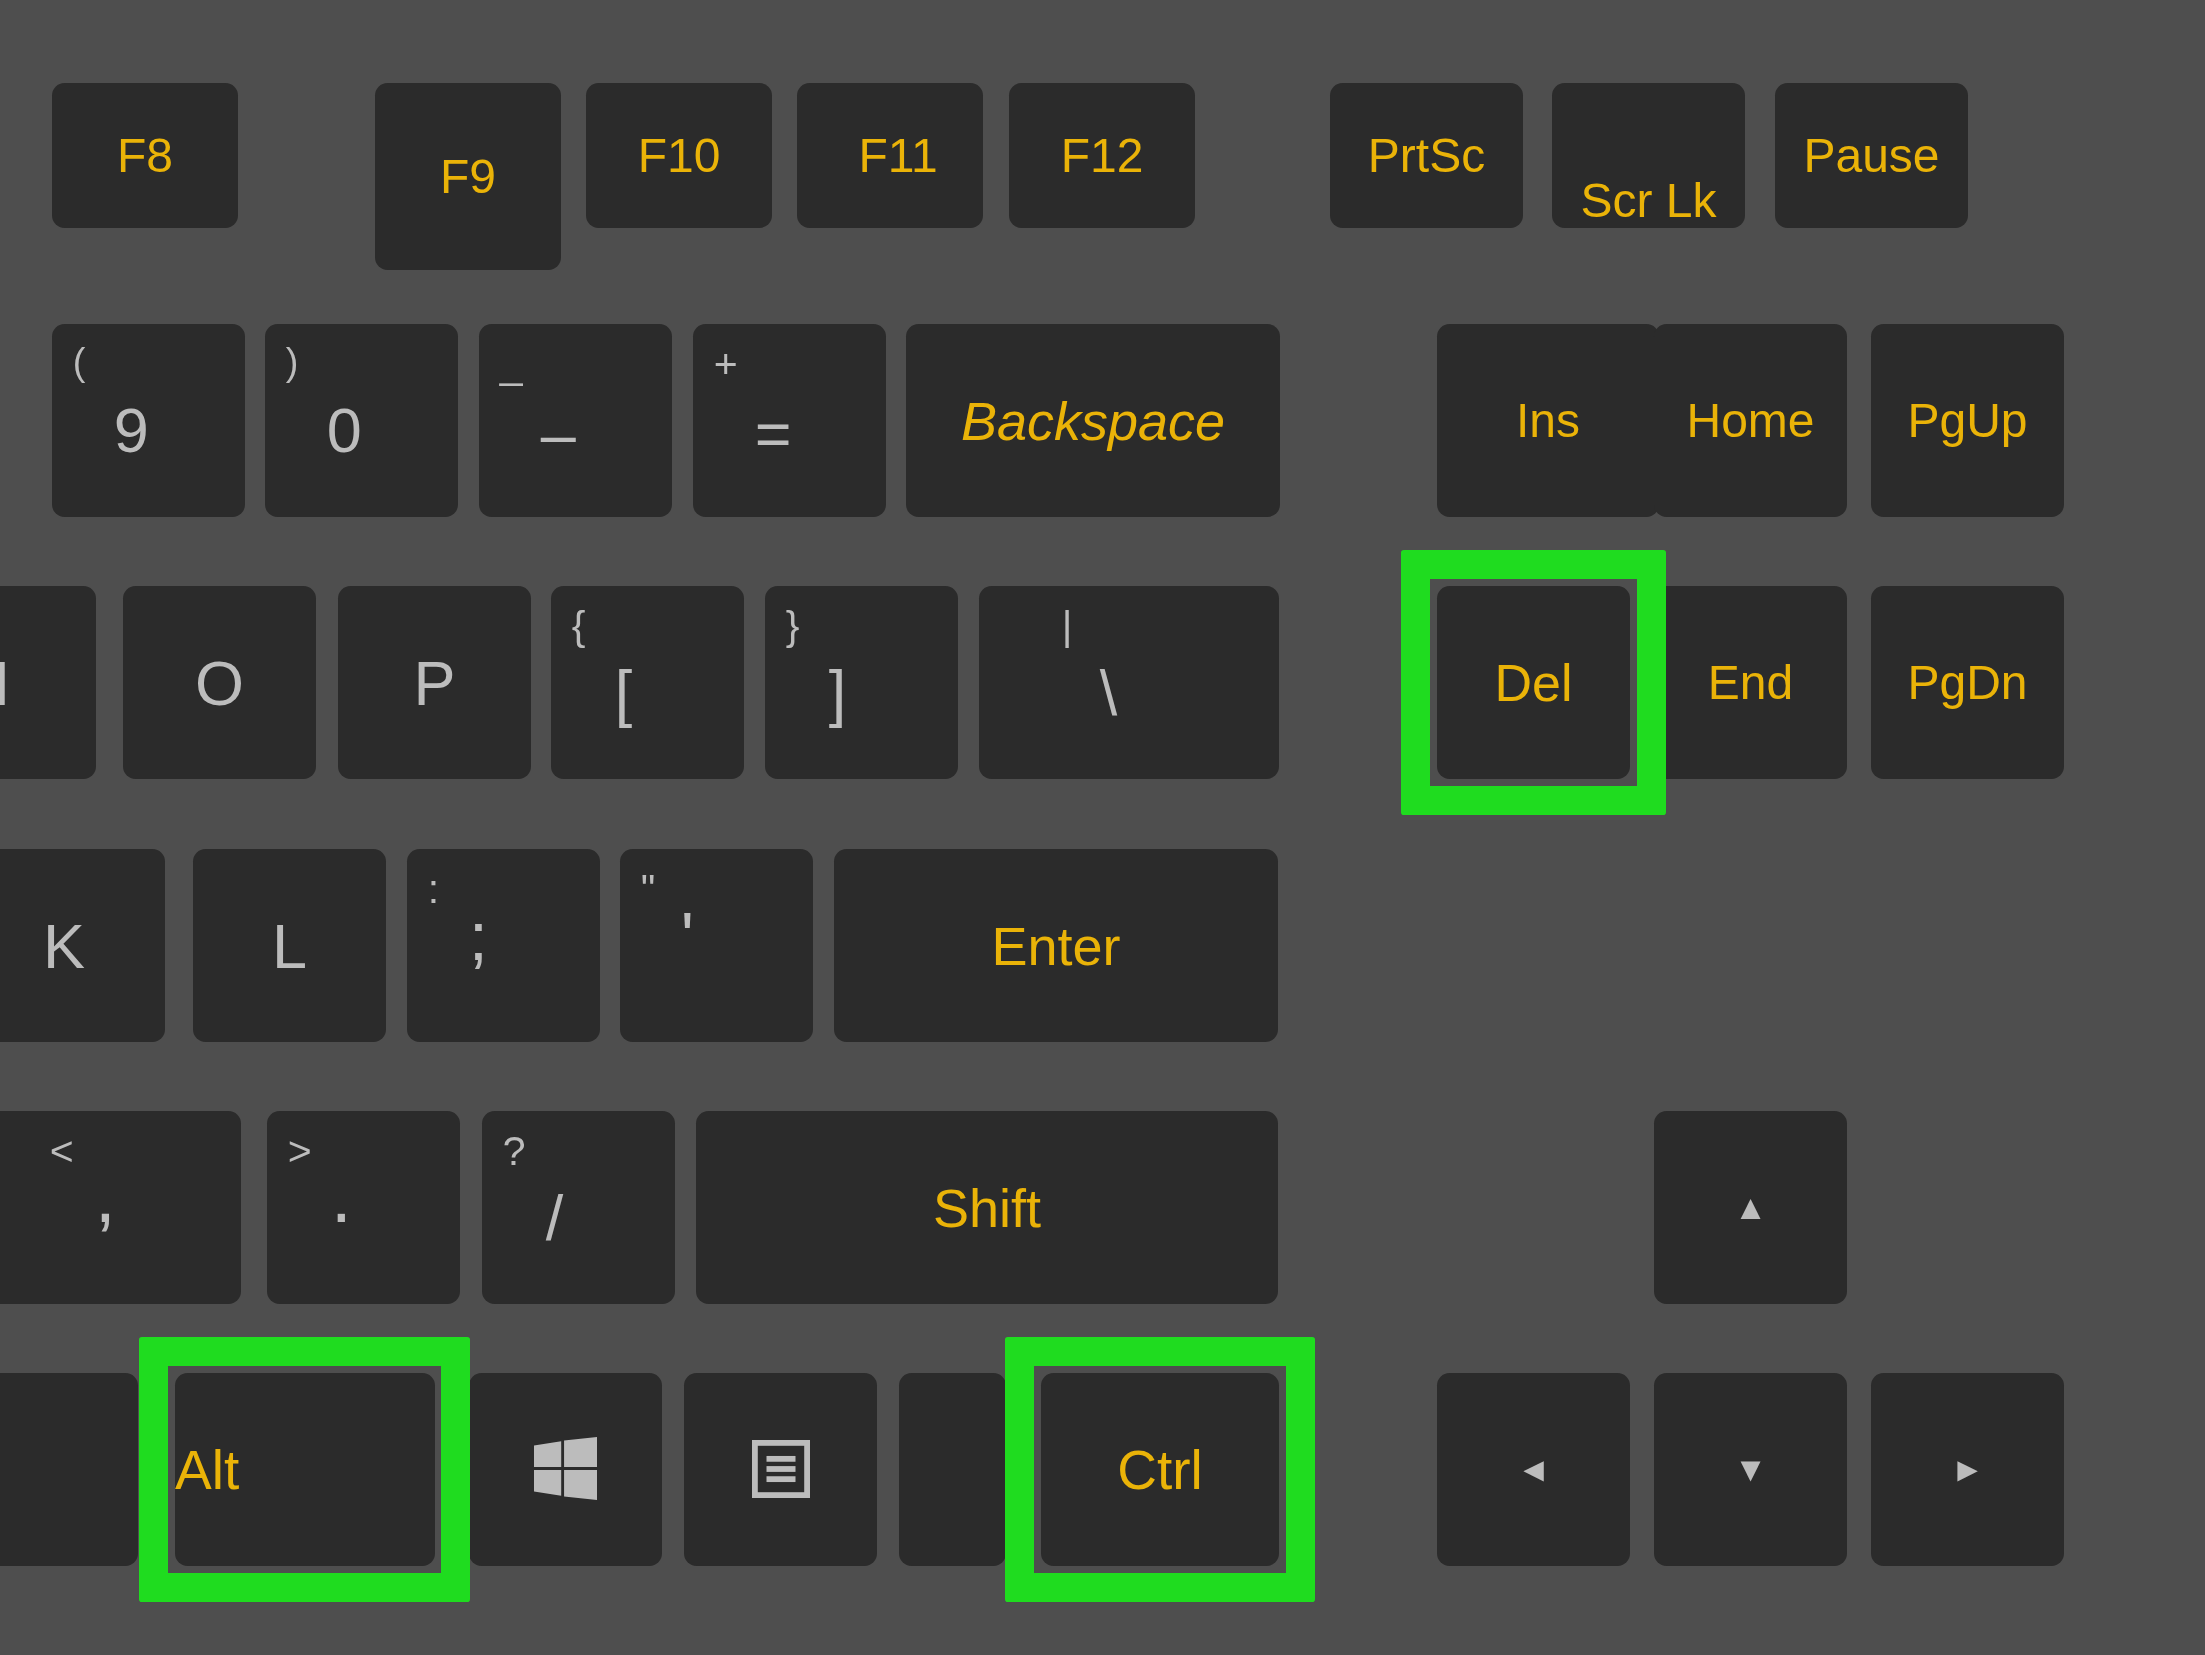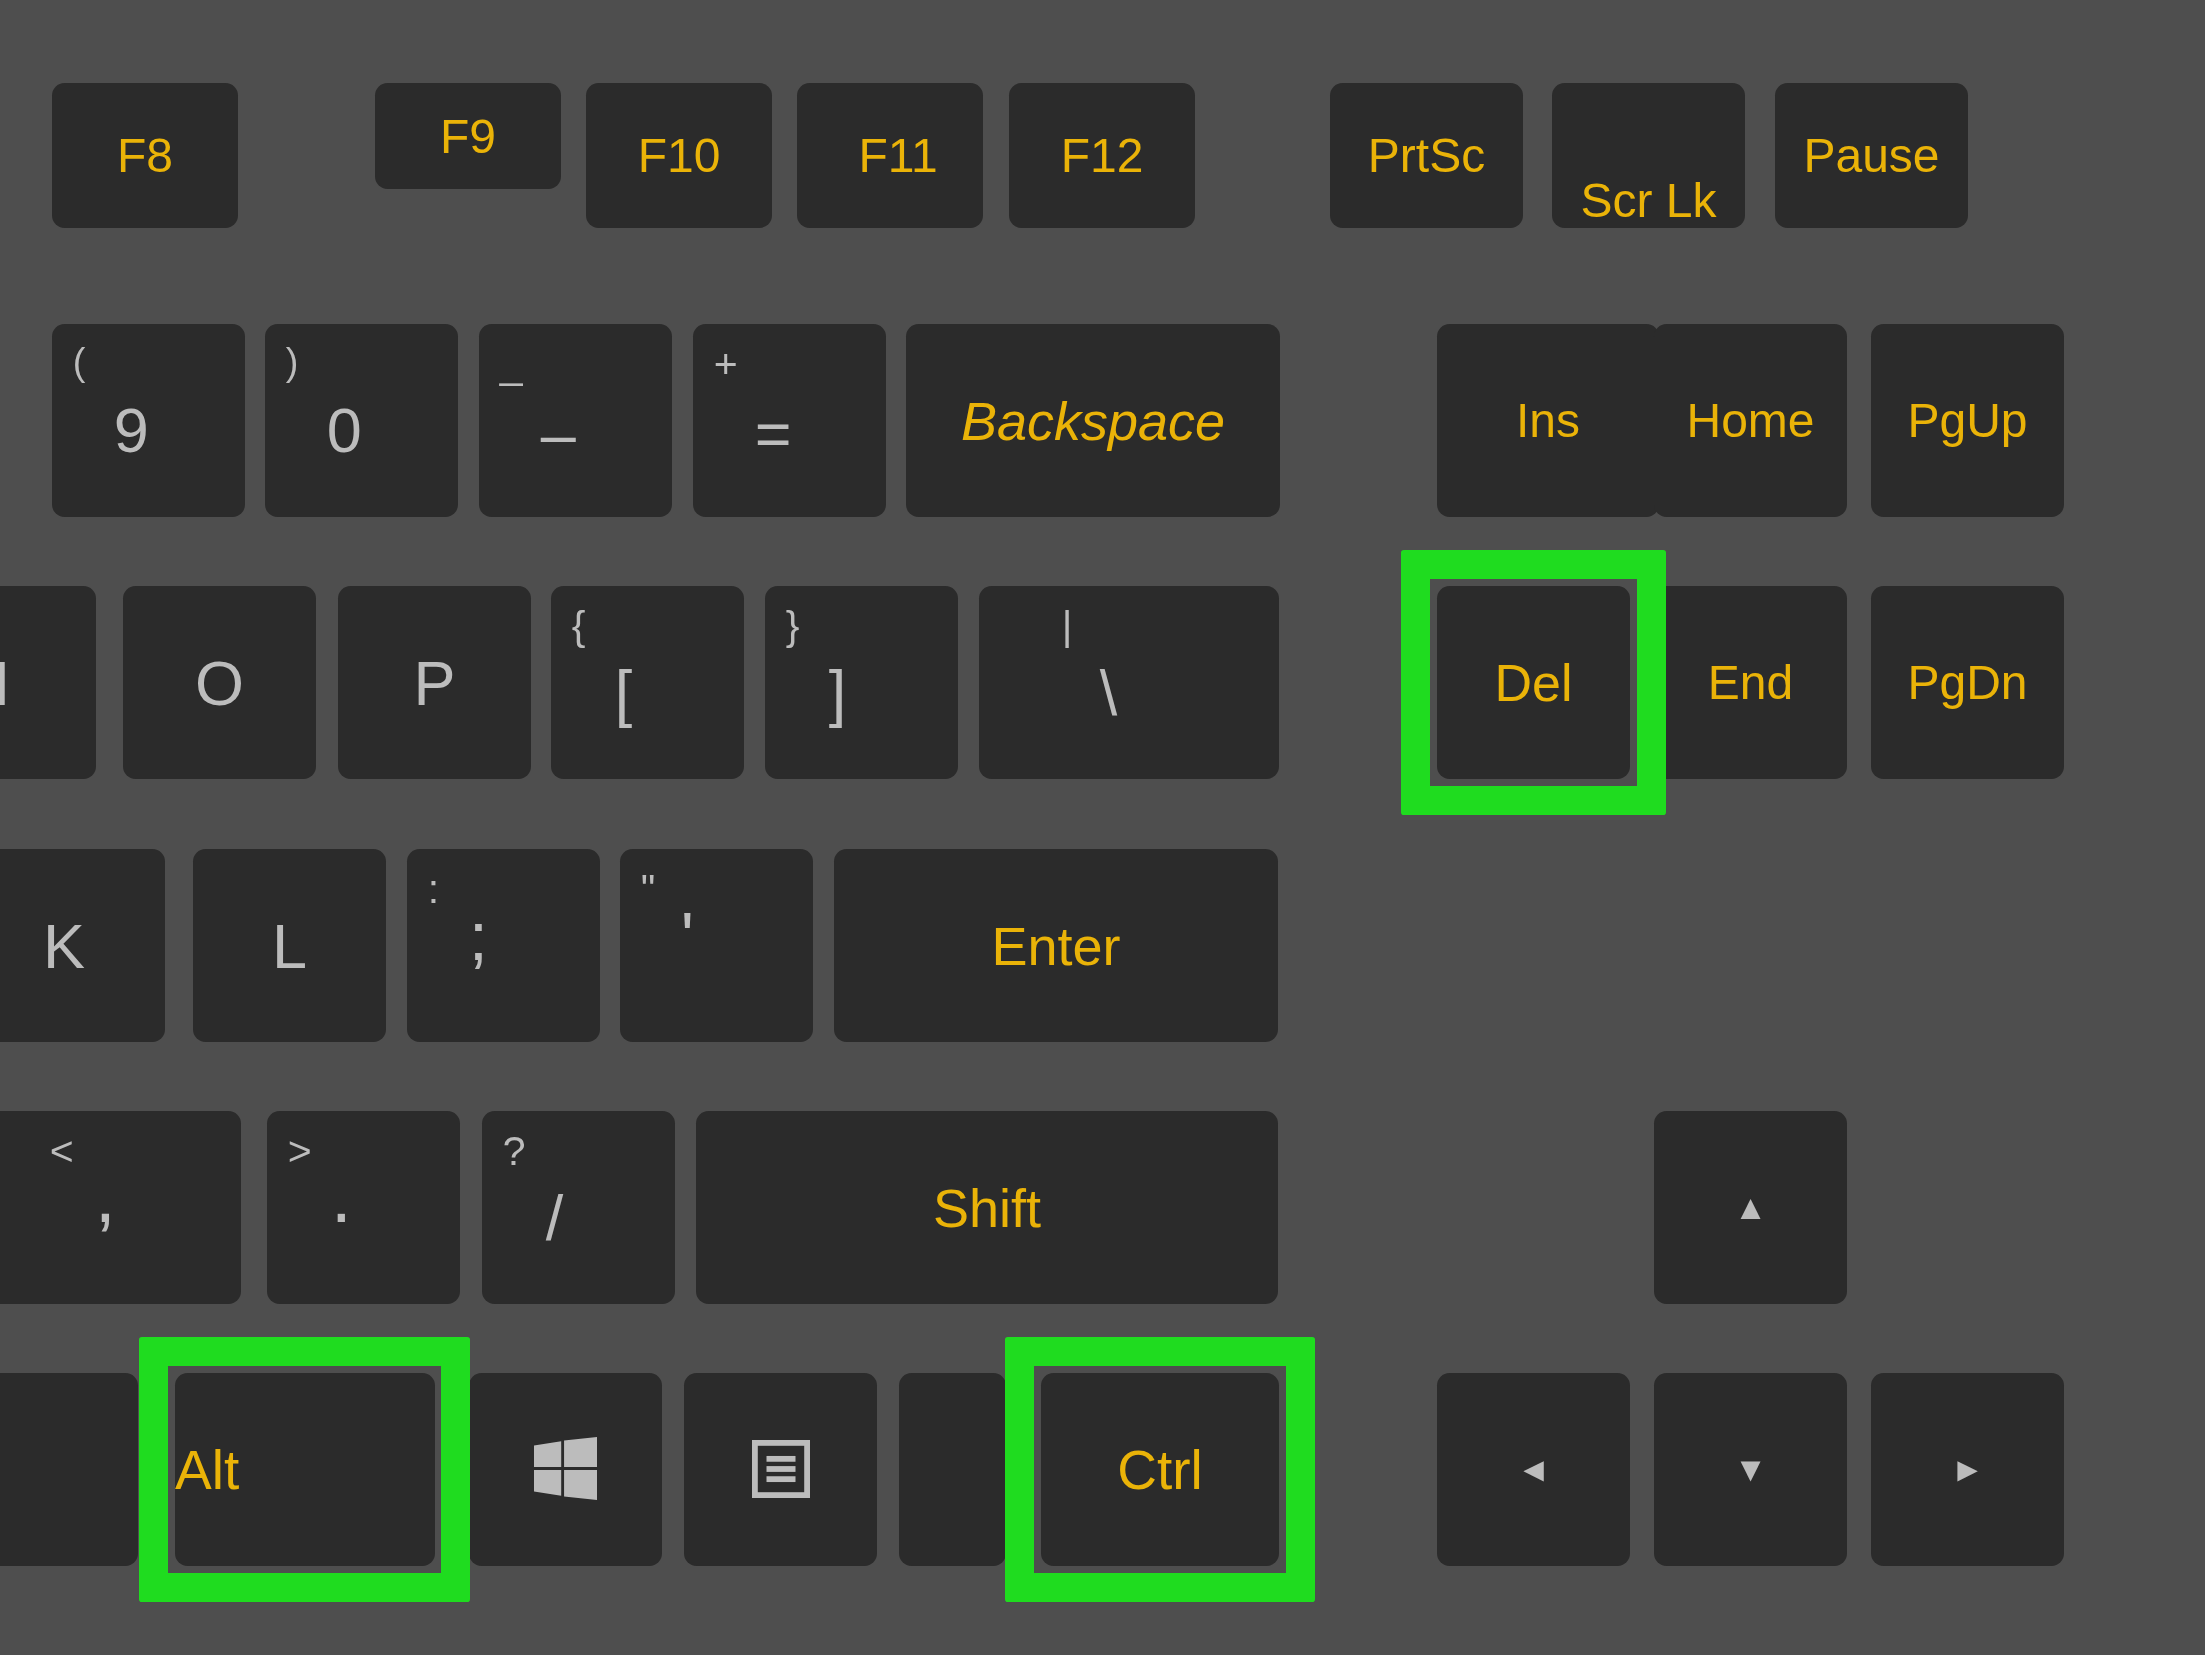--- a/index.html
+++ b/index.html
@@ -54,21 +54,21 @@
   }
 </style>
 </head>
 <body>
 
 <div class="kbd">
 
 <div class="key" style="left:52px; top:83px; width:186px; height:145px; align-items:center; justify-content:center;">
   <span class="label medium">F8</span>
 </div>
-<div class="key" style="left:375px; top:83px; width:186px; height:106px; align-items:center; justify-content:center;text-align:right;">
+<div class="key" style="left:375px; top:83px; width:186px; height:187px; align-items:center; justify-content:center;text-align:right;">
   <span class="label medium">F9</span>
 </div>
 <div class="key" style="left:586px; top:83px; width:186px; height:145px; align-items:center; justify-content:center;">
   <span class="label medium">F10</span>
 </div>
 <div class="key" style="left:797px; top:83px; width:186px; height:145px; align-items:center; justify-content:center;padding-left:16px;">
   <span class="label medium">F11</span>
 </div>
 <div class="key" style="left:1009px; top:83px; width:186px; height:145px; align-items:center; justify-content:center;">
   <span class="label medium">F12</span>

